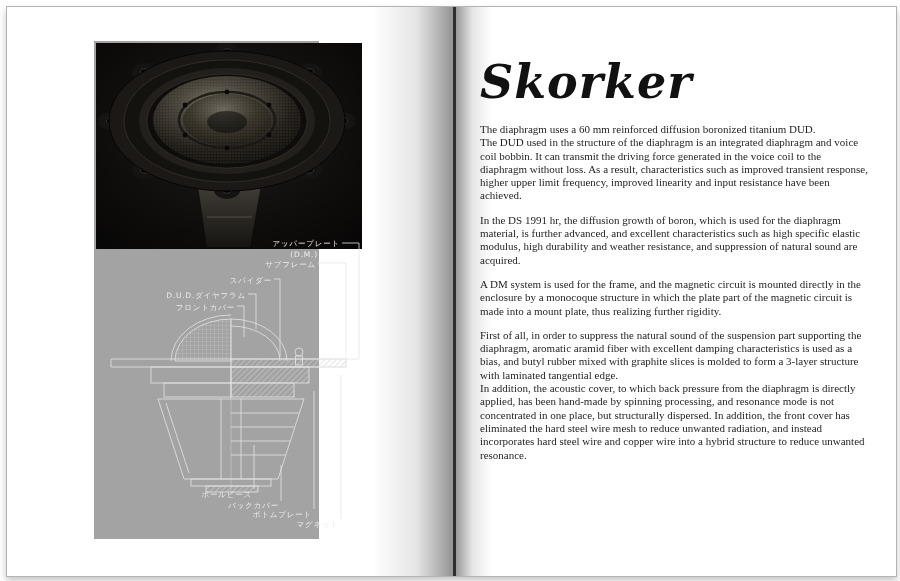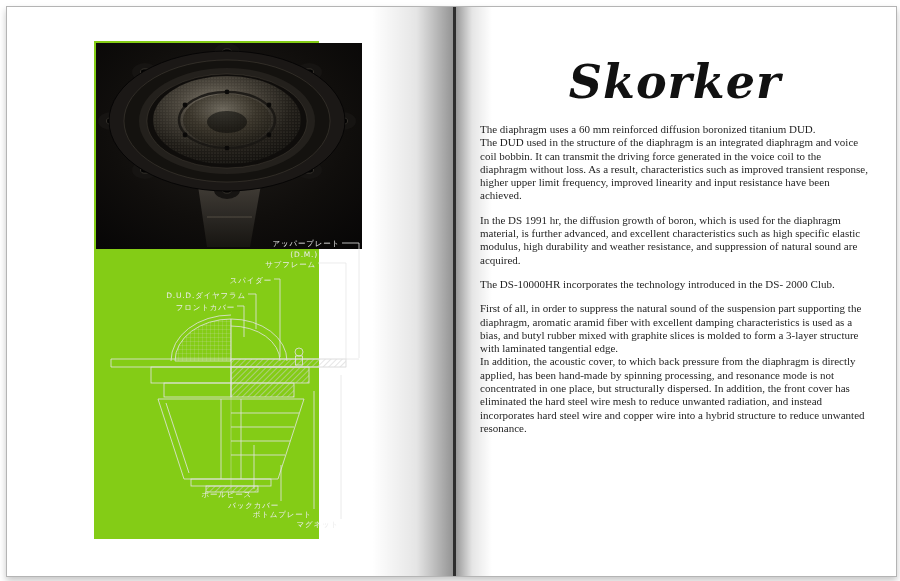--- a/index.html
+++ b/index.html
@@ -27,33 +27,33 @@
     background:#2e2e2e;pointer-events:none;
   }
   .spine-shade-right{
     position:absolute;top:0;left:449px;width:36px;height:100%;
     background:linear-gradient(to right, rgba(0,0,0,0.40) 0%, rgba(0,0,0,0.10) 45%, rgba(0,0,0,0) 100%);
     pointer-events:none;
   }
   
   .panel{
     position:absolute;left:87px;top:34px;width:225px;height:498px;
-    background:#84cc16;
+    background:#a3a3a3;
   }
   .panel svg{display:block;}
   
   .right-content{
     position:absolute;left:27px;top:0;width:390px;
   }
   .right-content h1{
     margin:52px 0 18px 0;
     font-family:"DejaVu Serif", serif;
     font-style:italic;font-weight:bold;
     font-size:46px;line-height:1.0;
-    text-align:center;color:#111111;letter-spacing:1px;
+    color:#111111;letter-spacing:1px;
   }
   .right-content p{
     margin:0 0 11px 0;
     font-size:11px;line-height:13.3px;color:#1f1f1f;
     text-align:left;white-space:pre-line;
   }
   .jp-label{
     font-family:"DejaVu Sans", sans-serif;
     font-size:7.5px;letter-spacing:0.8px;fill:#ececec;
   }
@@ -225,19 +225,19 @@
   <div class="spine-shade-left"></div>
   <div class="spine-line"></div>
   <div class="spine-shade-right"></div>
 
   <div class="page page-right">
     <div class="right-content">
       <h1>Skorker</h1>
       <p>The diaphragm uses a 60 mm reinforced diffusion boronized titanium DUD.
 The DUD used in the structure of the diaphragm is an integrated diaphragm and voice coil bobbin. It can transmit the driving force generated in the voice coil to the diaphragm without loss. As a result, characteristics such as improved transient response, higher upper limit frequency, improved linearity and input resistance have been achieved.</p>
       <p>In the DS 1991 hr, the diffusion growth of boron, which is used for the diaphragm material, is further advanced, and excellent characteristics such as high specific elastic modulus, high durability and weather resistance, and suppression of natural sound are acquired.</p>
-      <p>The DS-10000HR incorporates the technology introduced in the DS- 2000 Club.</p>
+      <p>A DM system is used for the frame, and the magnetic circuit is mounted directly in the enclosure by a monocoque structure in which the plate part of the magnetic circuit is made into a mount plate, thus realizing further rigidity.</p>
       <p>First of all, in order to suppress the natural sound of the suspension part supporting the diaphragm, aromatic aramid fiber with excellent damping characteristics is used as a bias, and butyl rubber mixed with graphite slices is molded to form a 3-layer structure with laminated tangential edge.
 In addition, the acoustic cover, to which back pressure from the diaphragm is directly applied, has been hand-made by spinning processing, and resonance mode is not concentrated in one place, but structurally dispersed. In addition, the front cover has eliminated the hard steel wire mesh to reduce unwanted radiation, and instead incorporates hard steel wire and copper wire into a hybrid structure to reduce unwanted resonance.</p>
     </div>
   </div>
 
 </div>
 
 </body></html>

